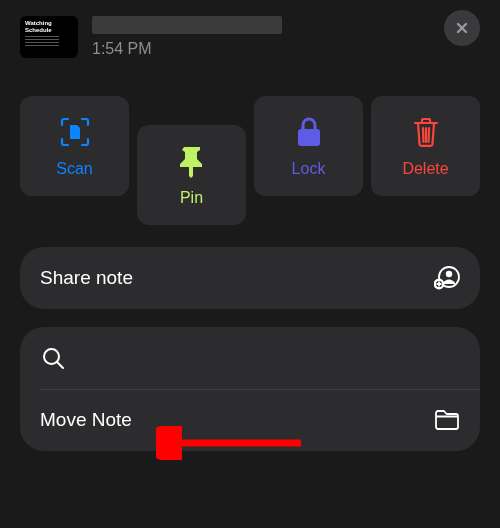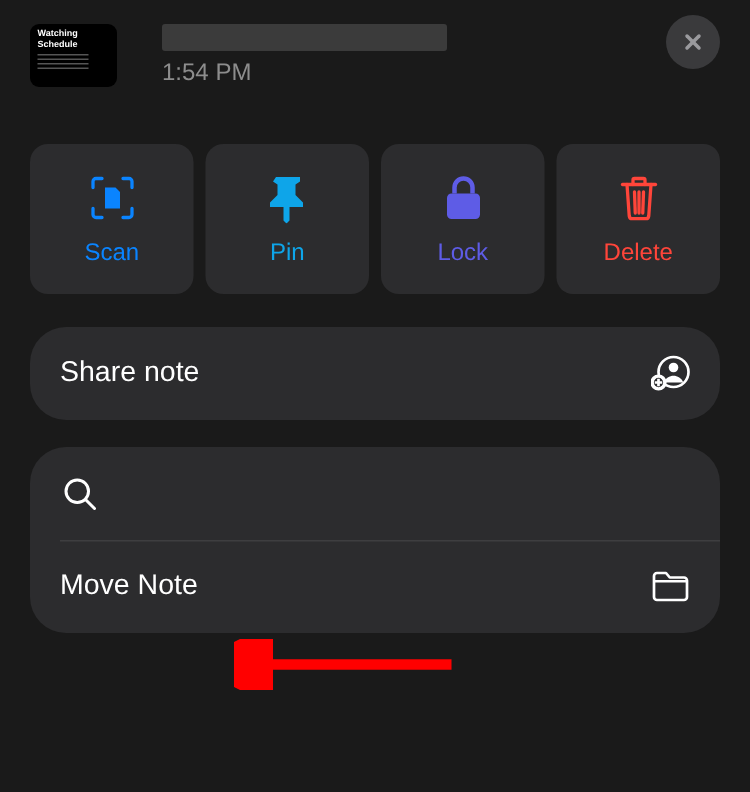--- a/index.html
+++ b/index.html
@@ -1,35 +1,35 @@
 <!DOCTYPE html>
 <html><head>
 <meta charset="utf-8">
 <style>
   * { box-sizing: border-box; margin: 0; padding: 0; }
   html, body { width: 500px; height: 528px; background: #1a1a1a; font-family: -apple-system, BlinkMacSystemFont, "Segoe UI", Helvetica, Arial, sans-serif; overflow: hidden; }
   .sheet { background: #1a1a1a; width: 100%; height: 100%; padding: 10px 20px 0 20px; position: relative; }
 
-  .header { display: flex; align-items: flex-start; gap: 30px; padding-top: 6px; }
+  .header { display: flex; align-items: flex-start; gap: 14px; padding-top: 6px; }
   .thumb { width: 58px; height: 42px; background: #000; border-radius: 6px; padding: 4px 5px; color: #fff; font-size: 5px; line-height: 1.2; overflow: hidden; }
   .thumb-title { font-size: 6px; font-weight: 600; }
   .thumb-lines { margin-top: 2px; }
   .thumb-lines div { height: 1px; background: #555; margin: 2px 0; width: 70%; }
   .titleblock { flex: 1; }
   .titlebar { width: 190px; height: 18px; background: #3b3b3b; border-radius: 2px; }
   .time { color: #8d8d8d; font-size: 16px; margin-top: 6px; }
   .close { width: 36px; height: 36px; border-radius: 50%; background: #3a3a3c; display: flex; align-items: center; justify-content: center; color: #9a9a9e; position: absolute; top: 10px; right: 20px; }
   .close svg { width: 16px; height: 16px; }
 
   .tilerow { display: flex; gap: 8px; margin-top: 38px; }
   .tile { flex: 1; height: 100px; background: #2c2c2e; border-radius: 12px; display: flex; flex-direction: column; align-items: center; justify-content: center; gap: 10px; }
   .tile .ic { height: 36px; display: flex; align-items: center; justify-content: center; }
   .tile .lbl { font-size: 16px; }
   .scan { color: #0a84ff; }
-  .pin  { color: #0ea5e9; }
+  .pin  { color: #bef264; margin-top: 29px; }
   .lock { color: #5e5ce6; }
   .del  { color: #ff453a; border-radius: 11px; }
 
   .menu { margin-top: 22px; background: #2c2c2e; border-radius: 24px; overflow: hidden; }
   .menu + .menu { margin-top: 18px; }
   .row { display: flex; align-items: center; justify-content: space-between; padding: 18px 20px; color: #fff; font-size: 19px; position: relative; }
   .row + .row::before { content: ""; position: absolute; top: 0; left: 20px; right: 0; height: 1px; background: #3e3e40; }
   .row .ricon { width: 26px; height: 26px; display: flex; align-items: center; justify-content: center; color: #fff; }
 
   .arrow { position: absolute; left: 156px; top: 426px; pointer-events: none; }

